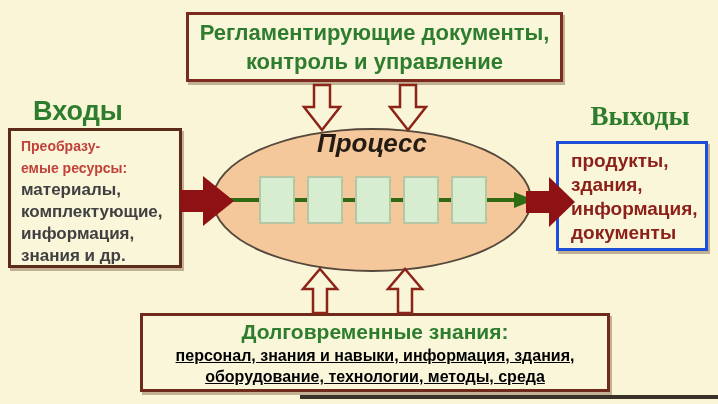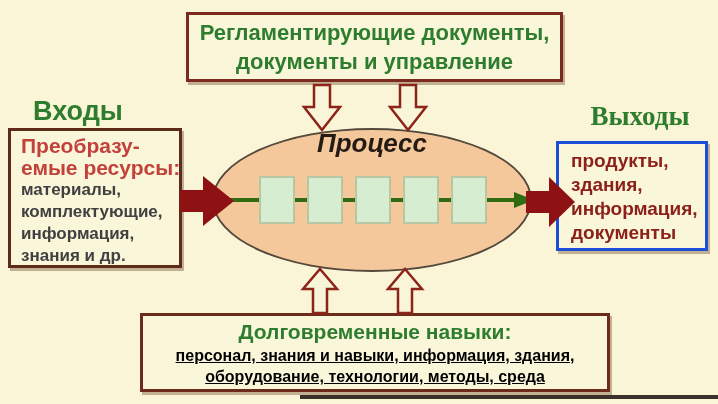--- a/index.html
+++ b/index.html
@@ -16,21 +16,21 @@
   .control-box .line{color:#2e7d2e;font-weight:bold;font-size:22px;line-height:29px;white-space:nowrap;}
 
   
   .side-label{position:absolute;color:#2e7d2e;font-weight:bold;font-size:27px;text-align:center;}
   .inputs-label{left:8px;top:96px;width:140px;}
   .outputs-label{left:564px;top:101px;width:152px;font-family:Liberation Serif, serif;}
 
   
   .inputs-box{left:8px;top:128px;width:174px;height:140px;
     border:3px solid #5e2b18;padding:4px 2px 2px 10px;}
-  .inputs-box .hline{color:#c2413a;font-weight:bold;font-size:21px;line-height:22px;white-space:nowrap;}
+  .inputs-box .hline{color:#c2413a;font-weight:bold;font-size:14px;line-height:22px;white-space:nowrap;}
   .inputs-box .iline{color:#404040;font-weight:bold;font-size:17px;line-height:22px;white-space:nowrap;}
 
   
   .outputs-box{left:556px;top:141px;width:152px;height:110px;
     border:3px solid #1d4ed8;padding:5px 2px 2px 12px;}
   .outputs-box .oline{color:#8c211a;font-weight:bold;font-size:19px;line-height:24px;white-space:nowrap;}
 
   
   .resources-box{left:140px;top:313px;width:470px;height:79px;
     border:3px solid #6e2b1c;text-align:center;padding-top:3px;}
@@ -54,21 +54,21 @@
   
   .bottom-bar{position:absolute;left:300px;top:395px;width:418px;height:4px;background:#3a3128;}
 </style>
 </head>
 <body>
 
 <div class="stage">
 
   <div class="box control-box">
     <div class="line">Регламентирующие документы,</div>
-    <div class="line">документы и управление</div>
+    <div class="line">контроль и управление</div>
   </div>
 
   <div class="side-label inputs-label">Входы</div>
   <div class="box inputs-box">
     <div class="hline">Преобразу-</div>
     <div class="hline">емые ресурсы:</div>
     <div class="iline">материалы,</div>
     <div class="iline">комплектующие,</div>
     <div class="iline">информация,</div>
     <div class="iline">знания и др.</div>
@@ -79,21 +79,21 @@
 
   <div class="side-label outputs-label">Выходы</div>
   <div class="box outputs-box">
     <div class="oline">продукты,</div>
     <div class="oline">здания,</div>
     <div class="oline">информация,</div>
     <div class="oline">документы</div>
   </div>
 
   <div class="box resources-box">
-    <div class="title">Долговременные навыки:</div>
+    <div class="title">Долговременные знания:</div>
     <div class="rline">персонал, знания и навыки, информация,  здания,</div>
     <div class="rline">оборудование, технологии, методы, среда</div>
   </div>
 
   <svg class="overlay" width="718" height="404" viewBox="0 0 718 404">
 
     <line class="flow-line" x1="219" y1="200" x2="517" y2="200"></line>
     <g>
         <rect x="260" y="177" width="34" height="46" class="step-rect"></rect>
         <rect x="308" y="177" width="34" height="46" class="step-rect"></rect>

